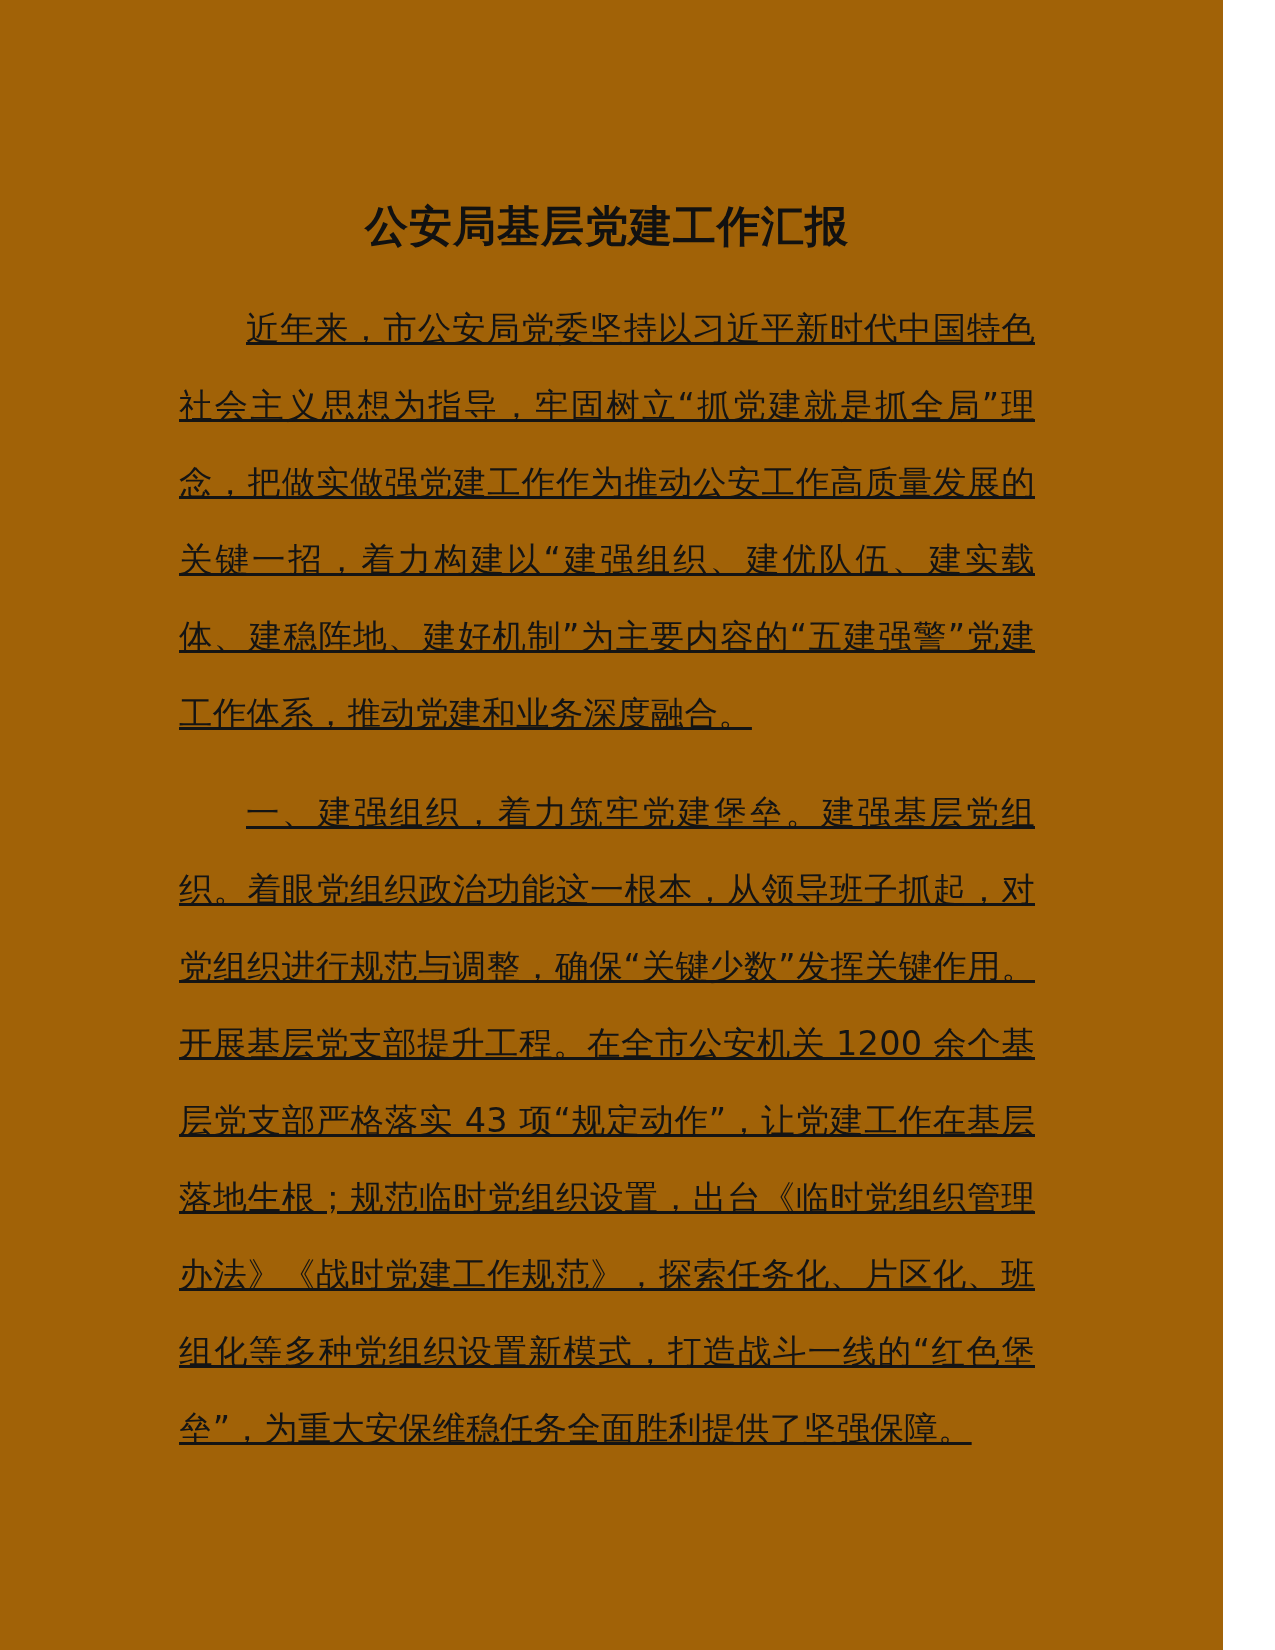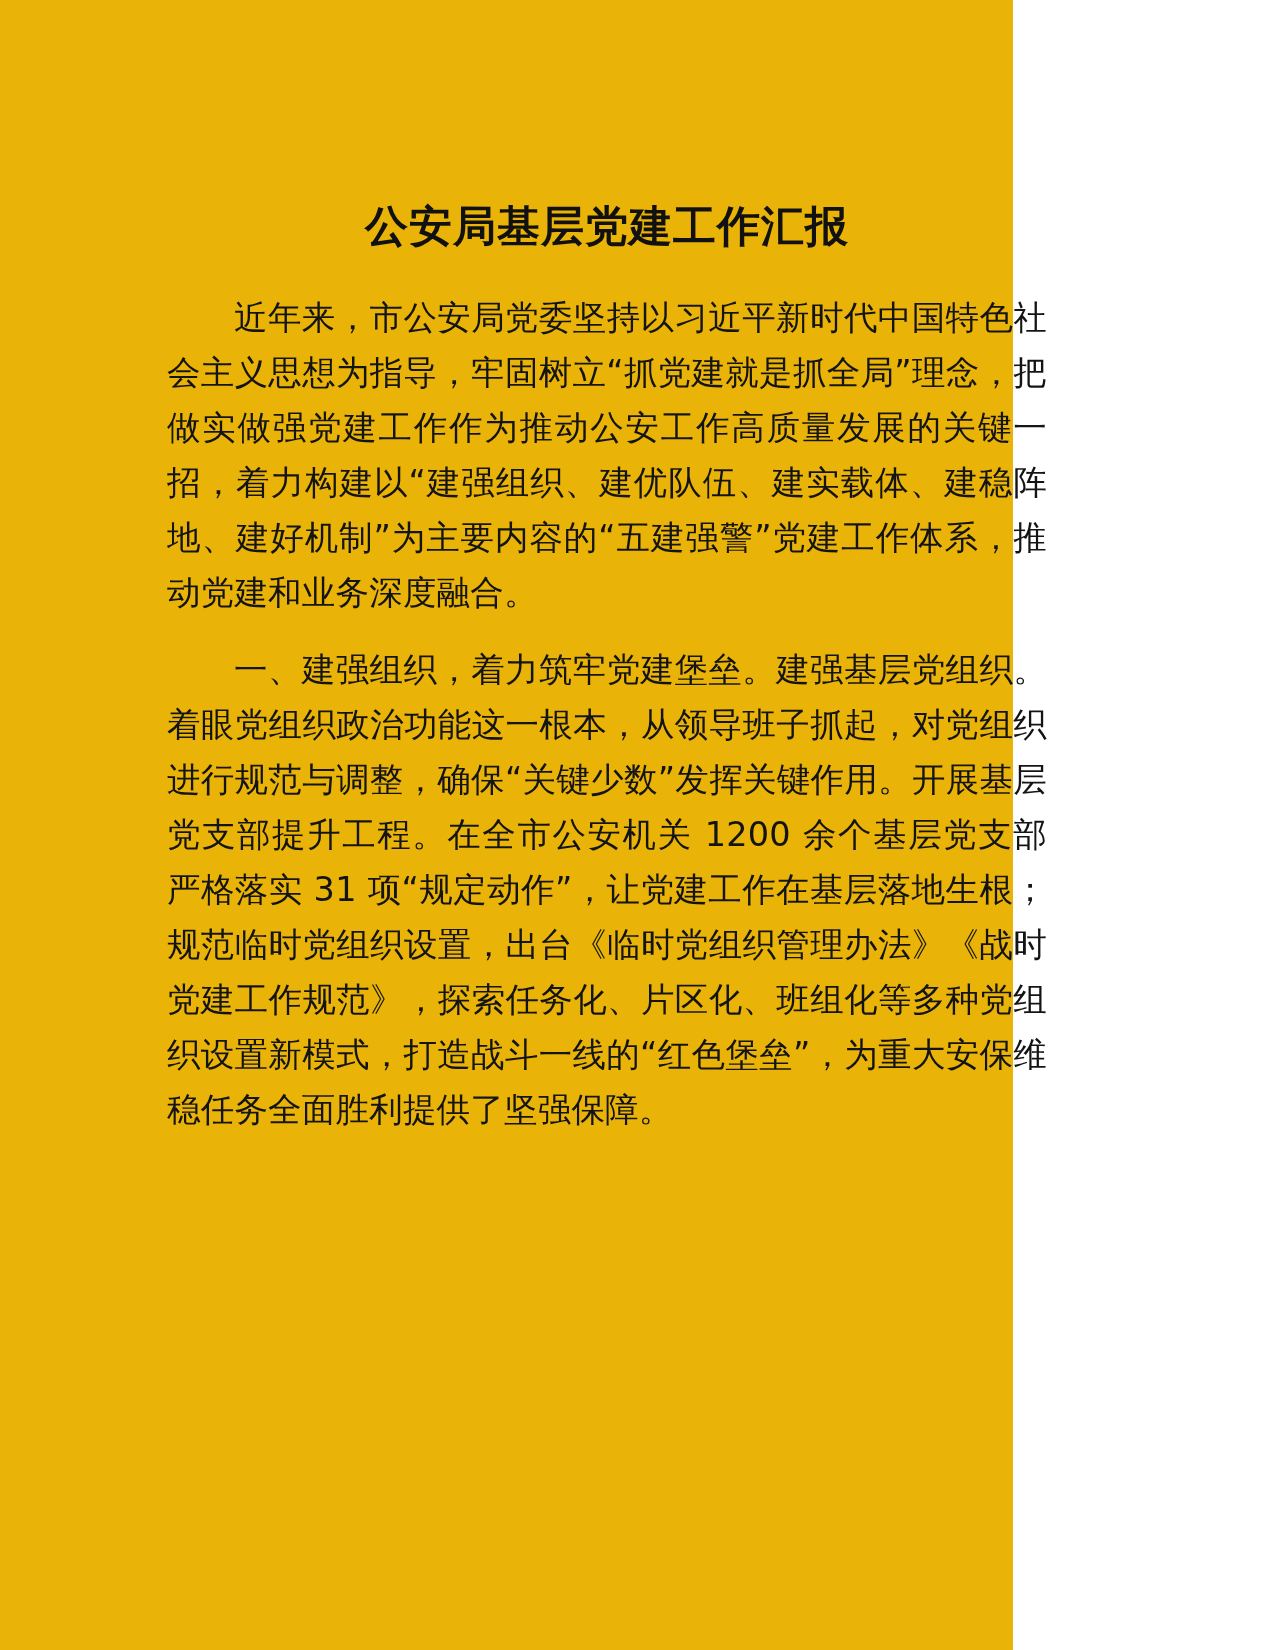--- a/index.html
+++ b/index.html
@@ -10,24 +10,24 @@
   body {
     width: 1275px;
     height: 1650px;
     font-family: "DejaVu Sans", "Liberation Sans", sans-serif;
     color: #000000;
     overflow: hidden;
   }
 
   .page {
     position: relative;
-    width: 1013px;
+    width: 1223px;
     height: 1650px;
     box-sizing: border-box;
-    background: #eab308;
+    background: #a16207;
   }
 
   .doc-body {
     position: absolute;
     left: 167px;
     top: 0;
     width: 880px;
   }
 
   .doc-title {
@@ -37,47 +37,48 @@
     font-size: 43px;
     font-weight: bold;
     letter-spacing: 1px;
     line-height: 1.25;
     padding-top: 200px;
     color: #111111;
     white-space: nowrap;
   }
 
   .para {
-    margin: 0;
+    margin: 12px;
     padding: 0;
     font-size: 33.5px;
-    line-height: 55px;
+    line-height: 77px;
     text-align: justify;
     text-justify: inter-character;
     text-indent: 2em;
     letter-spacing: 0.2px;
     color: #141414;
     word-break: break-all;
+    text-decoration: underline;
   }
 
   .para + .para {
     margin-top: 22px;
   }
 
   #para-intro {
     margin-top: 36px;
   }
 </style>
 </head>
 <body>
 
 <div class="page">
   <div class="doc-body">
 
     <h1 class="doc-title">公安局基层党建工作汇报</h1>
 
     <p class="para" id="para-intro">近年来，市公安局党委坚持以习近平新时代中国特色社会主义思想为指导，牢固树立“抓党建就是抓全局”理念，把做实做强党建工作作为推动公安工作高质量发展的关键一招，着力构建以“建强组织、建优队伍、建实载体、建稳阵地、建好机制”为主要内容的“五建强警”党建工作体系，推动党建和业务深度融合。</p>
 
-    <p class="para">一、建强组织，着力筑牢党建堡垒。建强基层党组织。着眼党组织政治功能这一根本，从领导班子抓起，对党组织进行规范与调整，确保“关键少数”发挥关键作用。开展基层党支部提升工程。在全市公安机关 1200 余个基层党支部严格落实 31 项“规定动作”，让党建工作在基层落地生根；规范临时党组织设置，出台《临时党组织管理办法》《战时党建工作规范》，探索任务化、片区化、班组化等多种党组织设置新模式，打造战斗一线的“红色堡垒”，为重大安保维稳任务全面胜利提供了坚强保障。</p>
+    <p class="para">一、建强组织，着力筑牢党建堡垒。建强基层党组织。着眼党组织政治功能这一根本，从领导班子抓起，对党组织进行规范与调整，确保“关键少数”发挥关键作用。开展基层党支部提升工程。在全市公安机关 1200 余个基层党支部严格落实 43 项“规定动作”，让党建工作在基层落地生根；规范临时党组织设置，出台《临时党组织管理办法》《战时党建工作规范》，探索任务化、片区化、班组化等多种党组织设置新模式，打造战斗一线的“红色堡垒”，为重大安保维稳任务全面胜利提供了坚强保障。</p>
 
 
   </div>
 </div>
 
 </body></html>

